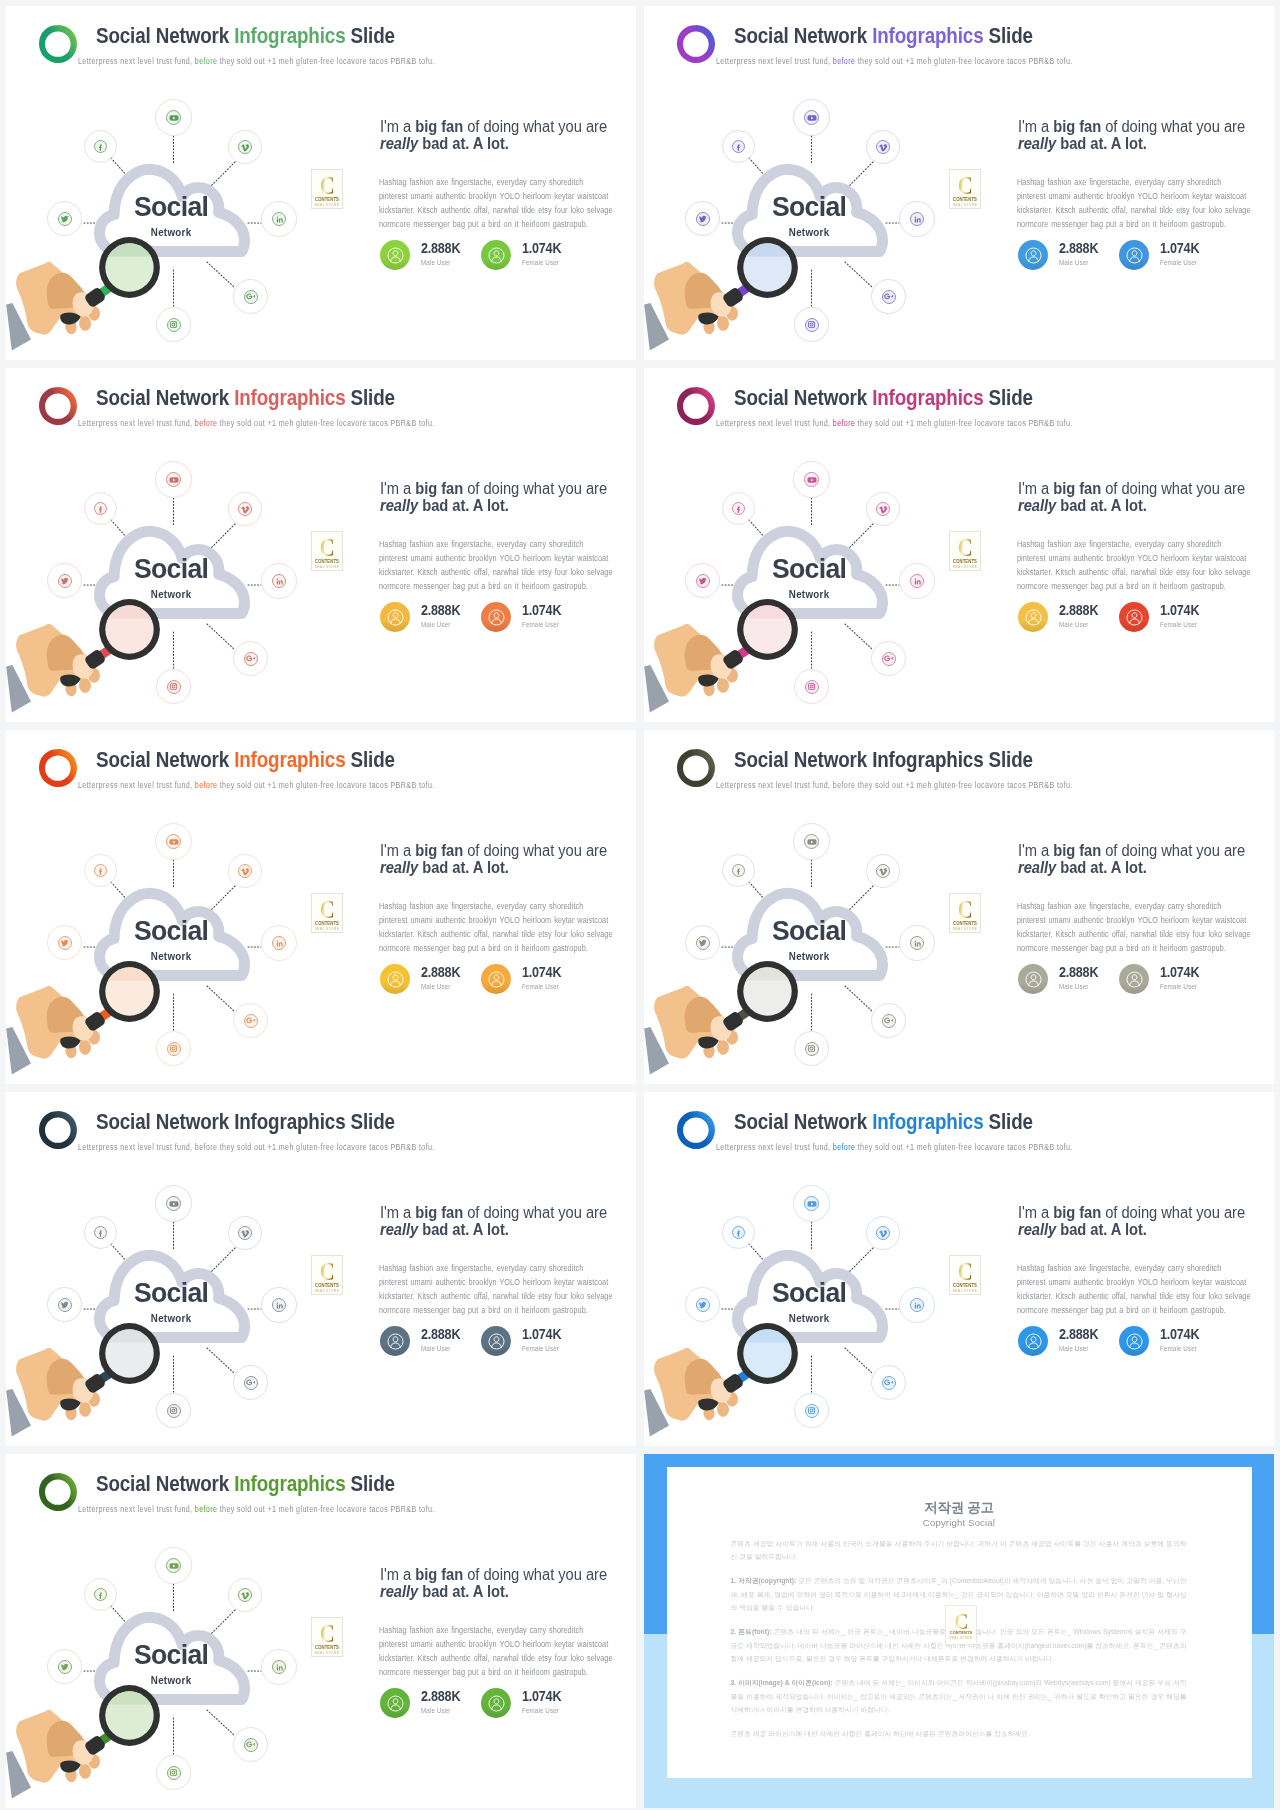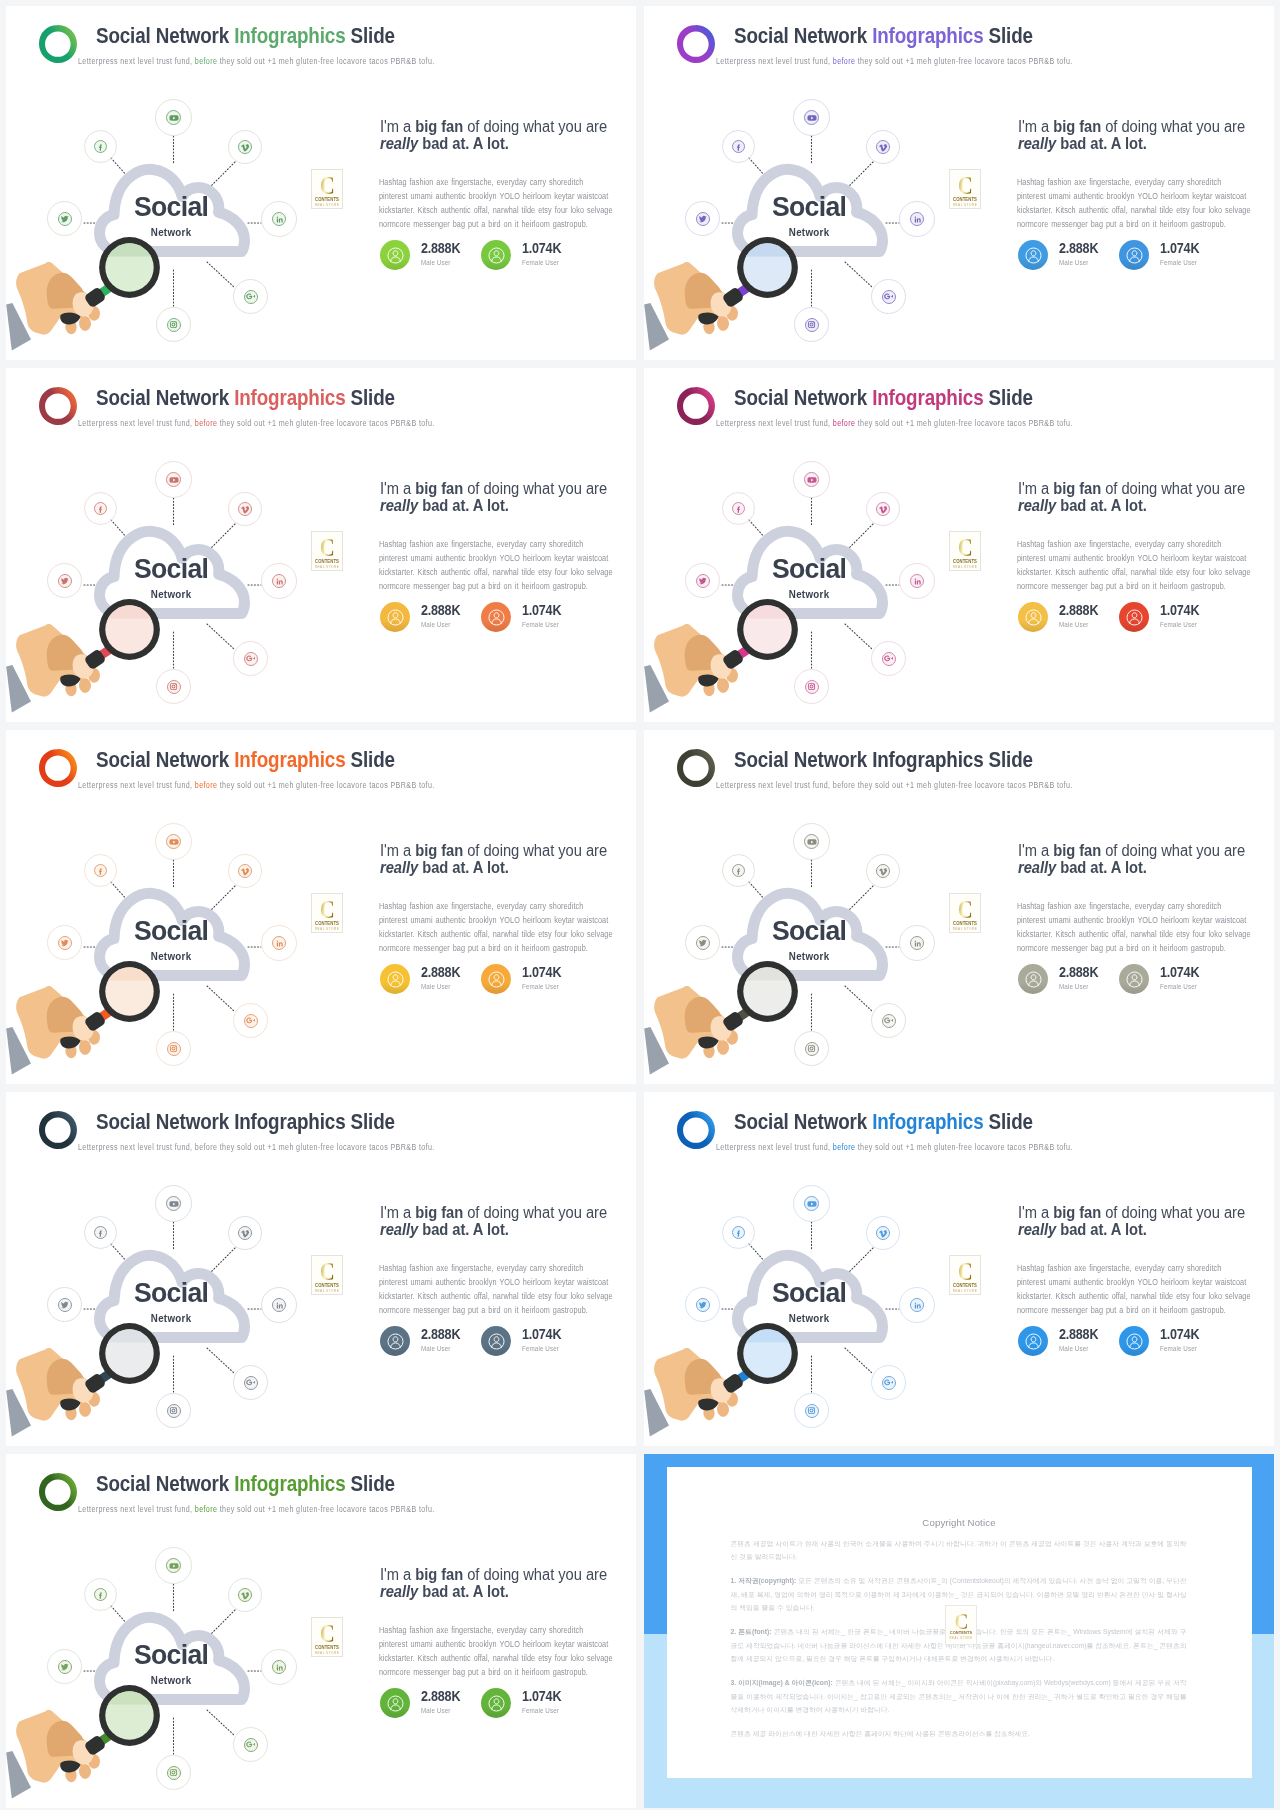--- a/index.html
+++ b/index.html
@@ -1440,21 +1440,22 @@
             </svg>
           </div>
           <div class="num">1.074K</div>
           <div class="lbl">Female User</div>
         </div>
       </div>
     </div>
     <div class="copy-slide" style="left:644px;top:1454px;">
       <div class="copy-band"></div>
       <div class="copy-card">
-        <div class="cp-sub">Copyright Notice</div>
+        <div class="cp-title">저작권 공고</div>
+        <div class="cp-sub">Copyright Social</div>
         <div class="cp-body">
           <p>콘텐츠 제공업 사이트가 현재 사용의 한국어 소개물을 사용하여 주시기 바랍니다. 귀하가 이 콘텐츠 제공업 사이트를 것은 사용자 계약과 보호에 동의하신 것을 알려드립니다.</p>
           <p><b>1. 저작권(copyright):</b><span> 모든 콘텐츠의 소유 및 저작권은 콘텐츠사이트_의 (Contentstokeout)의 제작자에게 있습니다. 사전 승낙 없이 고밀적 이용, 무단전재, 배포 복제, 영업에 의하여 영리 목적으로 이용하여 제 3자에게 이용하는_ 것은 금지되어 있습니다. 이용하면 모델 영리 반환시 온전한 민사 및 형사상의 책임을 물을 수 있습니다.</span></p>
           <p><b>2. 폰트(font):</b><span> 콘텐츠 내의 된 서체는_ 한글 폰트는_ 네이버 나눔글꼴로 제작되었습니다. 한글 외의 모든 폰트는_ Windows System에 설치된 서체와 구글도 제작되었습니다. 네이버 나눔글꼴 라이선스에 대한 자세한 사항은 네이버 나눔글꼴 홈페이지(hangeul.naver.com)를 참조하세요. 폰트는_ 콘텐츠의 함께 제공되지 않으므로, 필요한 경우 해당 폰트를 구입하시거나 대체폰트로 변경하여 사용하시기 바랍니다.</span></p>
           <p><b>3. 이미지(image) &amp; 아이콘(icon):</b><span> 콘텐츠 내에 된 서체는_ 이미지와 아이콘은 픽사베이(pixabay.com)와 Webdys(webdys.com) 등에서 제공된 무료 저작물을 이용하여 제작되었습니다. 이미지는_ 참고로만 제공되는 콘텐츠의는_ 저작권이 나 이에 한한 권리는_ 귀하가 별도로 확인하고 필요한 경우 해당를 삭제하거나 이미지를 변경하여 사용하시기 바랍니다.</span></p>
           <p>콘텐츠 제공 라이선스에 대한 자세한 사항은 홈페이지 하단에 사용된 콘텐츠라이선스를 참조하세요.</p>
         </div>
         <div class="cp-watermark">
           <div class="wm-c">C</div>
           <div class="wm-t1">CONTENTS</div>

